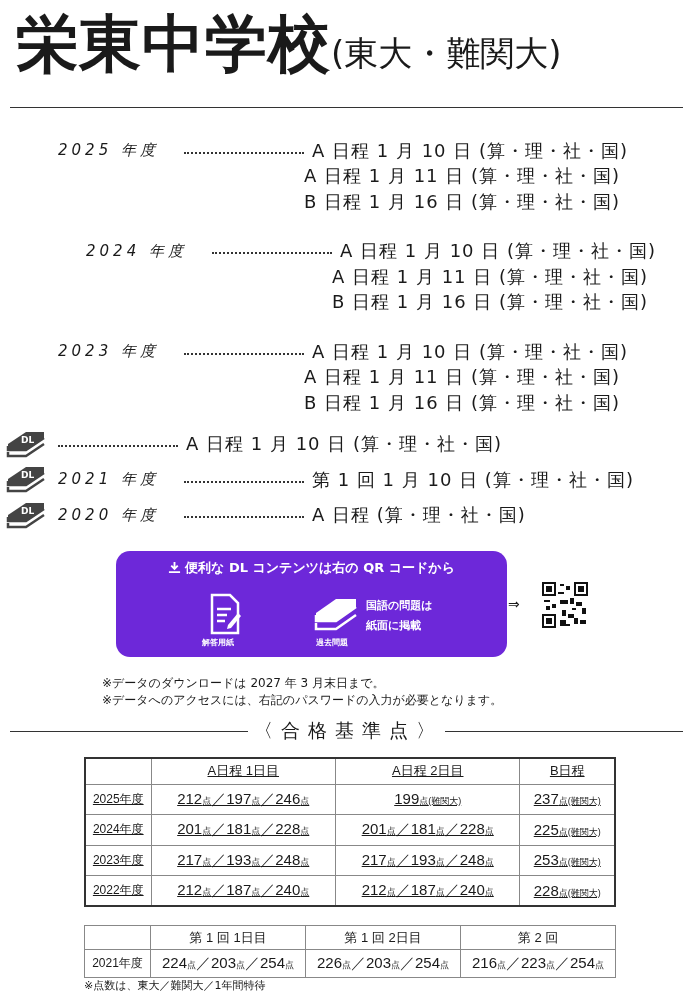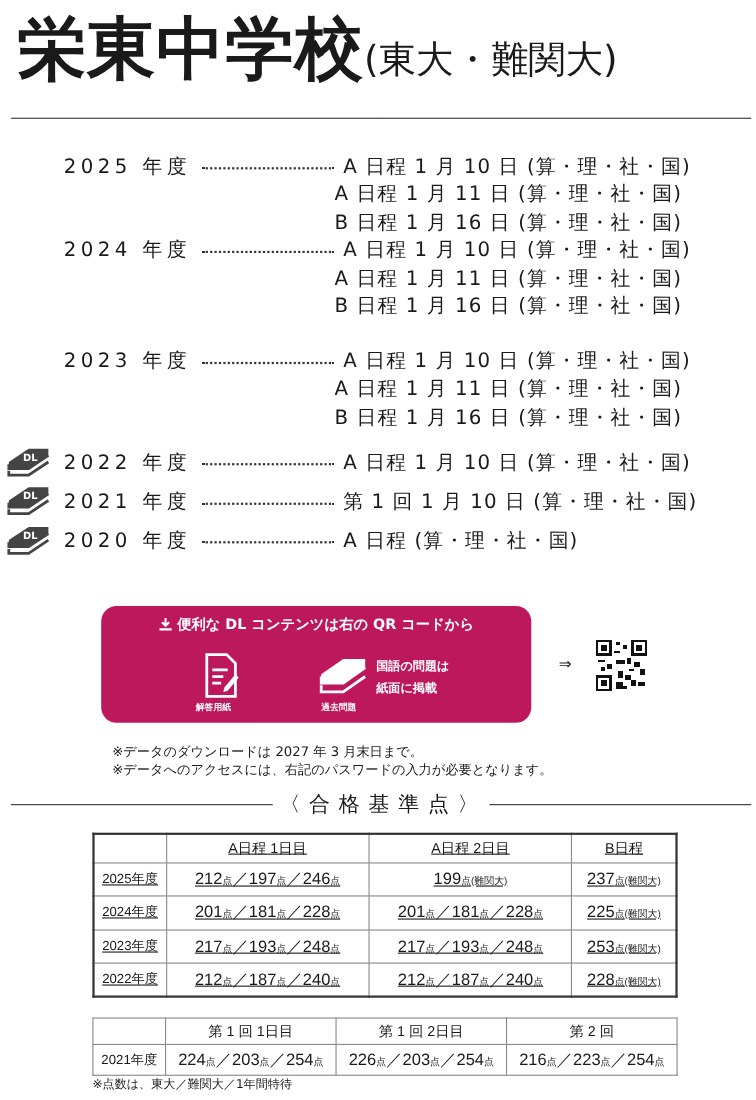--- a/index.html
+++ b/index.html
@@ -8,26 +8,26 @@
   .title { position: absolute; left: 16px; top: 4px; white-space: nowrap; }
   .title .main { font-size: 62px; font-weight: bold; letter-spacing: 1px; line-height: 80px; }
   .title .sub { font-size: 34px; font-weight: normal; line-height: 80px; letter-spacing: 0px; }
   .section-rule { position: absolute; left: 10px; right: 4px; height: 30px; display: flex; align-items: center; }
   .section-rule .line { flex: 1; height: 0; border-top: 1.5px solid #333; }
   .section-rule .label { font-size: 19px; letter-spacing: 8px; padding: 0 2px 0 6px; white-space: nowrap; }
   .contents { position: absolute; left: 0; top: 138px; width: 687px; }
   .year-group { position: relative; }
   .year-row { display: flex; align-items: center; height: 25.5px; }
   .year-row .dl-slot { width: 58px; height: 25px; position: relative; }
-  .year-label { font-size: 18px; letter-spacing: 4px; width: 126px; white-space: nowrap; }
+  .year-label { font-size: 15px; letter-spacing: 4px; width: 126px; white-space: nowrap; font-style: italic; }
   .dots { width: 120px; border-bottom: 2px dotted #333; height: 0; margin-top: 4px; margin-right: 8px; }
   .entry { font-size: 18px; white-space: nowrap; letter-spacing: 1px; }
   .entry-only { padding-left: 304px; }
   .dl-icon { position: absolute; left: 4px; top: -6px; width: 44px; height: 36px; }
-  .dlbox { position: absolute; left: 92px; top: 551px; width: 391px; height: 106px; background: #be185d;
+  .dlbox { position: absolute; left: 116px; top: 551px; width: 391px; height: 106px; background: #6d28d9;
            border-radius: 14px; color: #fff; }
   .dlbox .head { position: absolute; top: 8px; left: 0; right: 0; text-align: center; font-size: 13px; font-weight: bold; }
   .dlbox .ico1 { position: absolute; left: 88px; top: 40px; width: 40px; height: 48px; }
   .dlbox .cap { position: absolute; font-size: 8px; font-weight: bold; color: #fff; }
   .dlbox .ico2 { position: absolute; left: 196px; top: 40px; width: 50px; height: 46px; }
   .dlbox .note { position: absolute; left: 250px; top: 45px; font-size: 11px; font-weight: bold; line-height: 20px; }
   .arrow { position: absolute; left: 508px; top: 596px; font-size: 14px; }
   .qr { position: absolute; left: 540px; top: 578px; width: 50px; height: 54px; }
   .notes { position: absolute; left: 102px; top: 675px; font-size: 12px; line-height: 17px; }
   table { border-collapse: collapse; position: absolute; font-family: "Liberation Sans", sans-serif; }
@@ -63,21 +63,21 @@
         <span class="dots"></span>
         <span class="entry">A 日程 1 月 10 日 (算・理・社・国)</span>
       </div>
       <div class="year-row entry-only">
         <span class="entry">A 日程 1 月 11 日 (算・理・社・国)</span>
       </div>
       <div class="year-row entry-only">
         <span class="entry">B 日程 1 月 16 日 (算・理・社・国)</span>
       </div>
     </div>
-    <div class="year-group" style="">
+    <div class="year-group" style="margin-top: 24px; padding-left: 28px;">
       <div class="year-row">
         <div class="dl-slot"></div>
         <span class="year-label">2024 年度</span>
         <span class="dots"></span>
         <span class="entry">A 日程 1 月 10 日 (算・理・社・国)</span>
       </div>
       <div class="year-row entry-only">
         <span class="entry">A 日程 1 月 11 日 (算・理・社・国)</span>
       </div>
       <div class="year-row entry-only">
@@ -100,21 +100,20 @@
     </div>
     <div class="year-group" style="margin-top: 16px;">
       <div class="year-row">
         <div class="dl-slot">
           <svg class="dl-icon" viewBox="0 0 44 36">
             <path d="M4 18L22 6h18v6L22 24H4z" fill="#444"></path>
             <path d="M4 20v4h18l18-12M4 26v4h18l18-12" fill="none" stroke="#444" stroke-width="2.5"></path>
             <text x="17" y="17" font-size="9" font-weight="bold" fill="#fff" font-family="DejaVu Sans, sans-serif">DL</text>
           </svg>
         </div>
-        <span class="year-label">2022 年度</span>
         <span class="dots"></span>
         <span class="entry">A 日程 1 月 10 日 (算・理・社・国)</span>
       </div>
     </div>
     <div class="year-group" style="margin-top: 10px;">
       <div class="year-row">
         <div class="dl-slot">
           <svg class="dl-icon" viewBox="0 0 44 36">
             <path d="M4 18L22 6h18v6L22 24H4z" fill="#444"></path>
             <path d="M4 20v4h18l18-12M4 26v4h18l18-12" fill="none" stroke="#444" stroke-width="2.5"></path>

